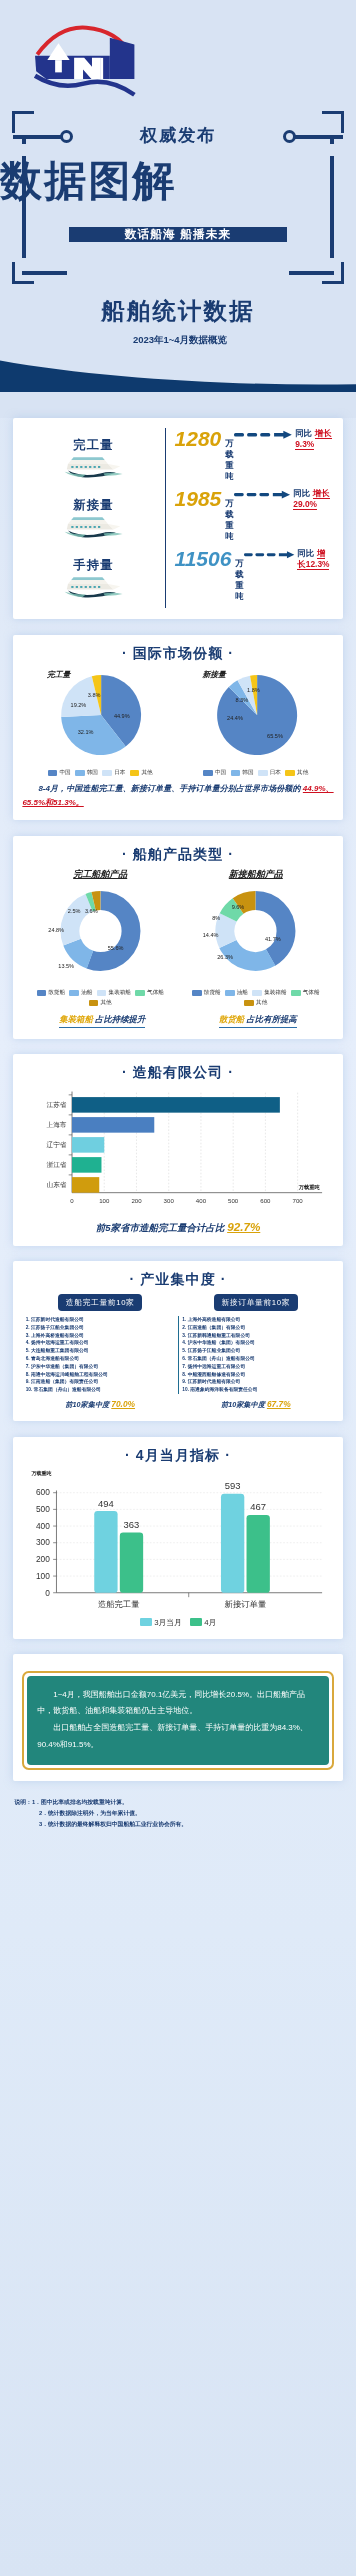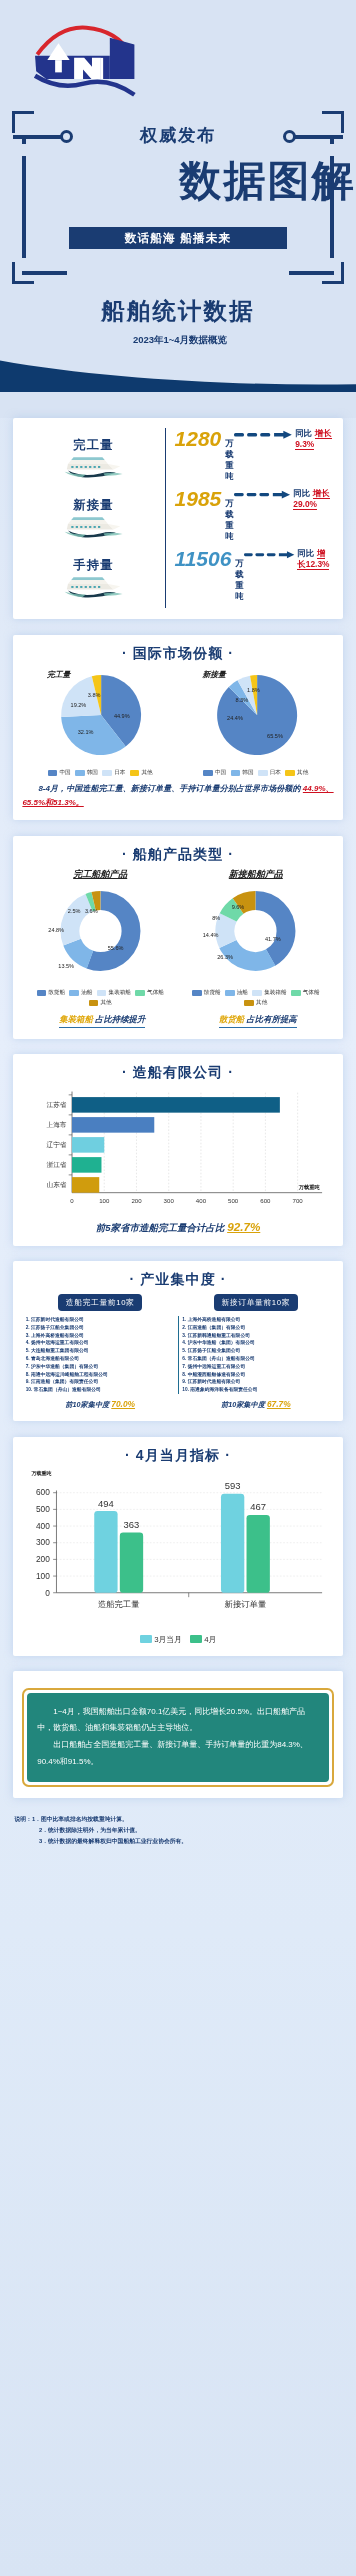--- a/index.html
+++ b/index.html
@@ -28,23 +28,23 @@
 
   .authority { position:absolute; left:0; right:0; top:-4.5px; text-align:center;
       font-size:17.3px; font-weight:bold; color:#1a3c72; letter-spacing:1.7px; }
   .authority-wrap { position:absolute; left:12.3px; right:12.3px; top:127px; height:23.4px; }
   .conn-l { position:absolute; left:13.4px; top:135px; width:56px; height:3.9px; background:#1a3c72; }
   .conn-r { position:absolute; right:13.4px; top:135px; width:56px; height:3.9px; background:#1a3c72; }
   .ring { position:absolute; width:13.4px; height:13.4px; border:3.9px solid #1a3c72; border-radius:50%; background:#d8e3f3; }
   .ring-l { left:60px; top:130px; }
   .ring-r { right:60px; top:130px; }
 
-  .bigtitle { position:absolute; left:0; right:0; top:160px; text-align:right;
+  .bigtitle { position:absolute; left:0; right:0; top:160px; text-align:left;
       font-size:42px; font-weight:bold; color:#1a3c72; letter-spacing:2.2px; line-height:1; }
-  .slogan { position:absolute; left:69px; right:69px; top:227px; height:22px;
+  .slogan { position:absolute; left:69px; right:69px; top:227px; height:15px;
       background:#1a3c72; color:#fff; font-size:11.7px; font-weight:bold;
       display:flex; align-items:center; justify-content:center; letter-spacing:1.1px; }
 
   .subtitle { position:absolute; left:0; right:0; top:295px; text-align:center;
       font-size:23.4px; font-weight:bold; color:#1a3c72; letter-spacing:2.2px; }
   .datesub { position:absolute; left:4px; right:0; top:334px; text-align:center;
       font-size:9.5px; font-weight:bold; color:#1a3c72; }
   .wave { position:absolute; left:0; right:0; top:356px; height:36px; }
 
   
@@ -103,21 +103,21 @@
   .lcol { width:50%; padding:0 3.3px; }
   .lcol.right { border-left:1.4px solid #1f6d91; }
   .lcol ol { list-style:none; }
   .lcol li { font-size:4.8px; font-weight:bold; color:#1a3c72; line-height:1.62; white-space:nowrap; }
   .conc-row { display:flex; justify-content:space-around; margin-top:5.6px; }
   .conc { font-size:7.2px; font-weight:bold; font-style:italic; color:#1a3c72; }
   .conc u { color:#d9a209; font-size:8.4px; }
 
   
   .axis-unit { font-size:5px; font-weight:bold; color:#222; margin-left:9px; }
-  .legend-c { display:flex; justify-content:center; gap:7.8px; margin-top:17px; }
+  .legend-c { display:flex; justify-content:center; gap:7.8px; margin-top:0; }
   .dual-note { display:flex; justify-content:space-around; margin-top:5.6px; }
   .dual-note span { font-size:7.8px; font-weight:bold; font-style:italic; color:#1a3c72;
      border-bottom:1.4px solid #2b6ea8; padding-bottom:1.7px; }
   .dual-note span i { color:#2aa87a; font-style:italic; }
   .dual-note span b { color:#d9a209; }
 
   
   .exp-outer { border:2.8px solid #d9a83c; border-radius:6.7px; padding:2.8px; margin-top:6.7px; }
   .exp-inner { background:#22867c; border-radius:3.9px; color:#fff; padding:11px 10px;
      font-size:8px; line-height:2.1; }

